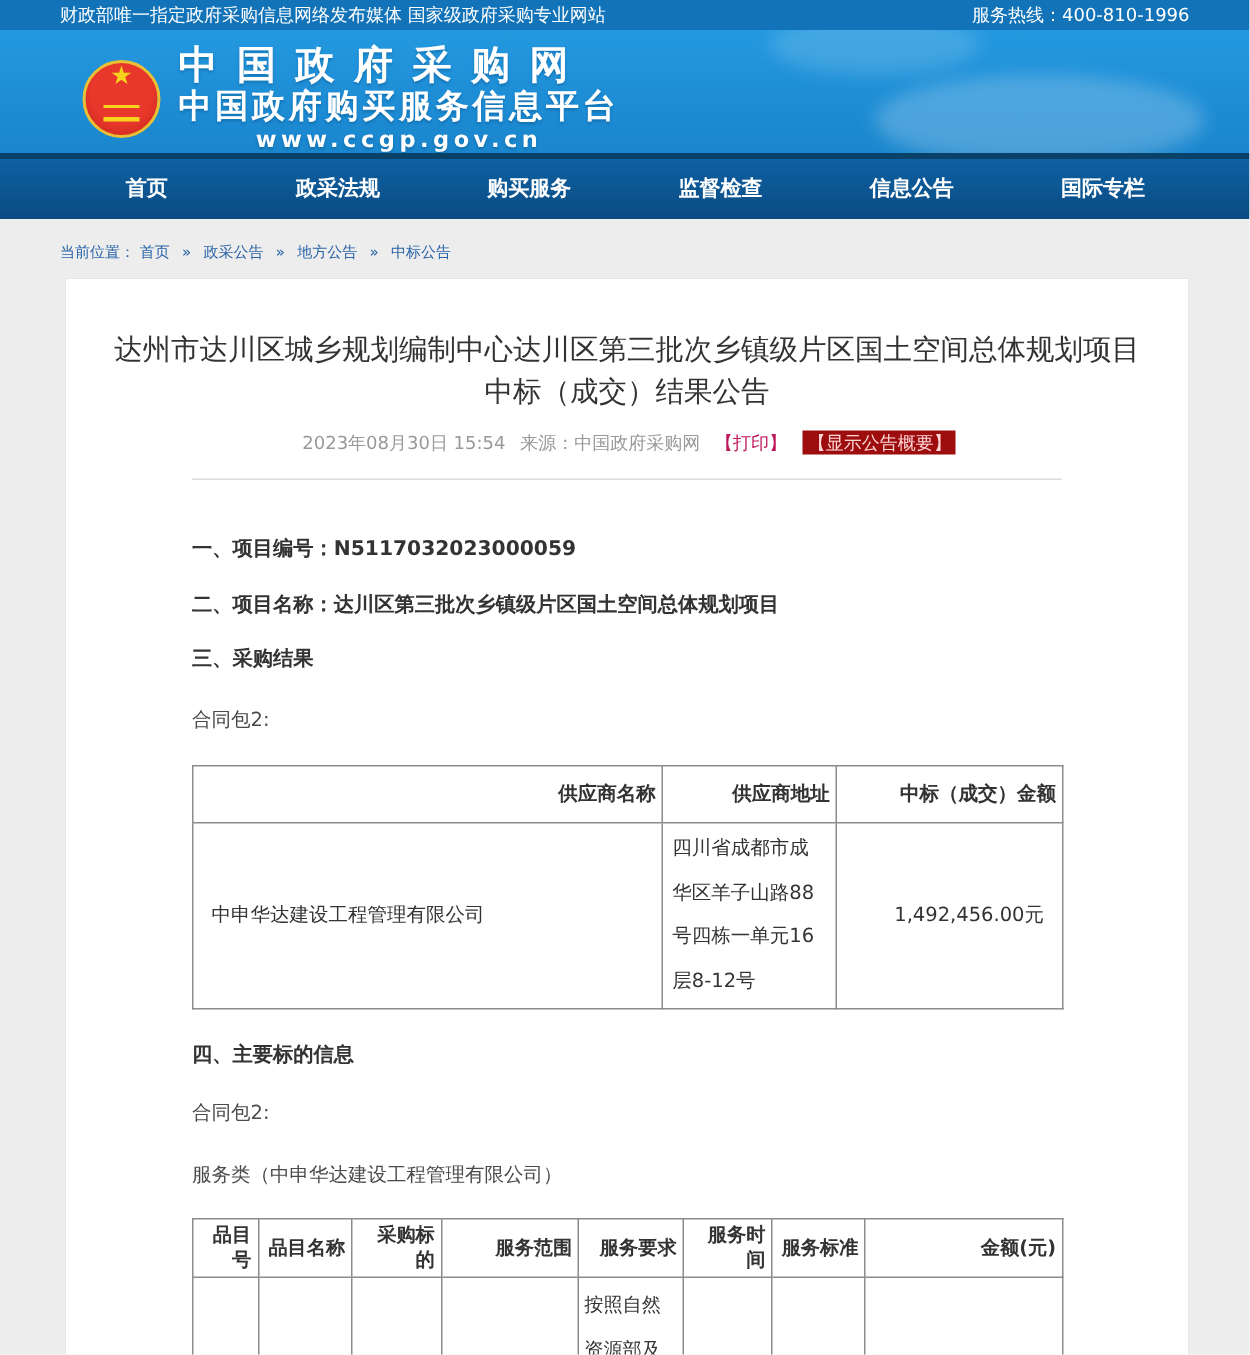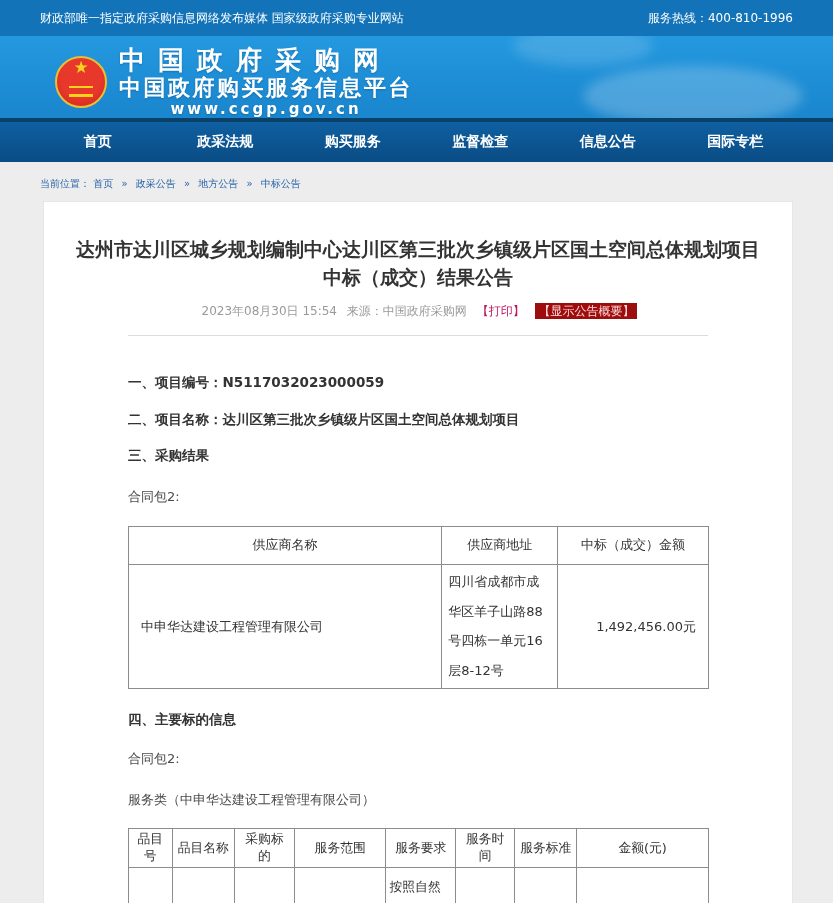--- a/index.html
+++ b/index.html
@@ -4,21 +4,21 @@
 <style>
   * { box-sizing: border-box; margin: 0; padding: 0; }
   html,body { width: 833px; height: 903px; overflow: hidden; }
   body {
     font-family: "DejaVu Sans", "Liberation Sans", sans-serif;
     background: #ededed;
     color: #333;
   }
   
   .topbar {
-    height: 36px; background: #1273b8; color: #fff;
+    height: 20px; background: #1273b8; color: #fff;
     display: flex; justify-content: space-between; align-items: center;
     padding: 0 40px; font-size: 12px;
   }
   
   .header {
     height: 82px; position: relative; overflow: hidden;
     background: linear-gradient(180deg, #2499e0 0%, #1c8bd3 70%, #1a86cd 100%);
   }
   .cloud { position: absolute; border-radius: 50%; background: rgba(255,255,255,0.22); filter: blur(6px); }
   .cloud.c1 { width: 220px; height: 60px; right: 30px; top: 30px; }
@@ -49,37 +49,37 @@
   
   .breadcrumb { padding: 15px 0 10px 40px; font-size: 10px; color: #2a64a8; }
   .breadcrumb a { color: #2a64a8; text-decoration: none; cursor: pointer; }
   .breadcrumb .sep { margin: 0 5px; color: #2a64a8; }
   
   .card {
     width: 750px; margin-left: 43px; background: #fff;
     border: 1px solid #e6e6e6; padding-top: 34px; padding-bottom: 120px;
   }
   .article-title {
-    padding: 0 28px; text-align: center; font-size: 19px; font-weight: bold;
+    padding: 0 28px; text-align: center; font-size: 19px; font-weight: normal;
     color: #333; line-height: 1.45;
   }
   .meta { margin-top: 12px; text-align: center; font-size: 12px; color: #999; }
   .meta .piece { margin: 0 3px; }
   .meta .print { color: #be185d; cursor: pointer; }
   .meta .summary-badge {
     background: #9e0d0e; color: #ffd6d6; padding: 1px 3px; margin-left: 4px; cursor: pointer;
   }
   .divider { margin: 15px 84px 0 84px; border-bottom: 1px solid #dcdcdc; }
   .content { padding: 36px 83px 0 84px; }
   .sec-heading { font-size: 13.5px; font-weight: bold; color: #333; margin-bottom: 15px; line-height: 1.6; }
   .plain-line { font-size: 13px; color: #4a4a4a; margin: 20px 0 18px; line-height: 1.6; }
   .plain-line.tight { margin: 18px 0 10px; }
   table { width: 100%; border-collapse: collapse; table-layout: fixed; }
   th, td { border: 1px solid #8c8c8c; font-size: 13px; color: #333; }
-  th { font-weight: normal; text-align: center; height: 38px; padding: 2px 4px; }
+  th { font-weight: bold; text-align: right; height: 38px; padding: 2px 4px; }
   td { line-height: 2.3; }
   .t1 { margin-top: 6px; }
   .t1 td { padding: 2px 6px; vertical-align: middle; }
   .t1 .cell-name { text-align: left; padding-left: 12px; margin-left: 17px; }
   .t1 .cell-addr { text-align: left; }
   .t1 .cell-amount { text-align: right; padding-right: 12px; }
   .t2 { margin-top: 14px; }
   .t2 th { font-size: 12.8px; }
   .t2 td { font-size: 12.8px; vertical-align: top; padding: 4px 2px; text-align: center; }
   .t2 .cell-req { text-align: left; padding: 4px 3px; }

